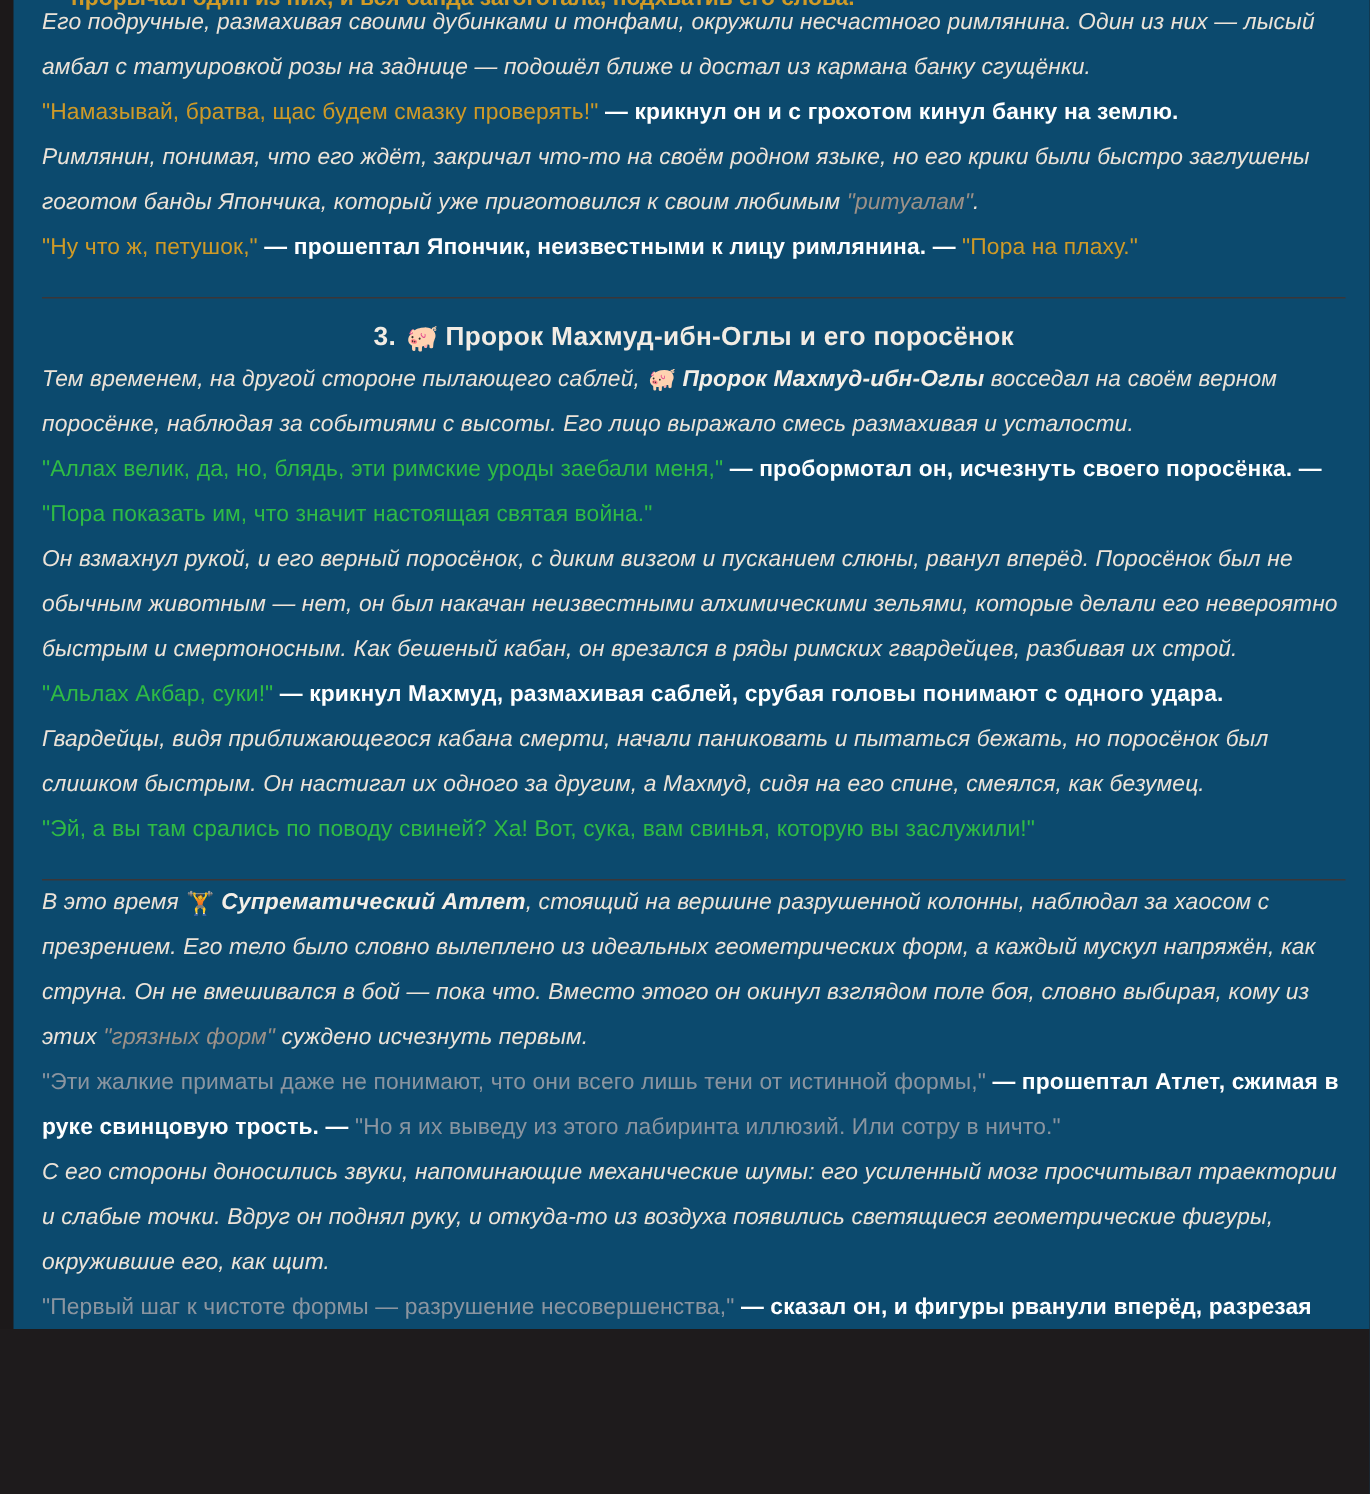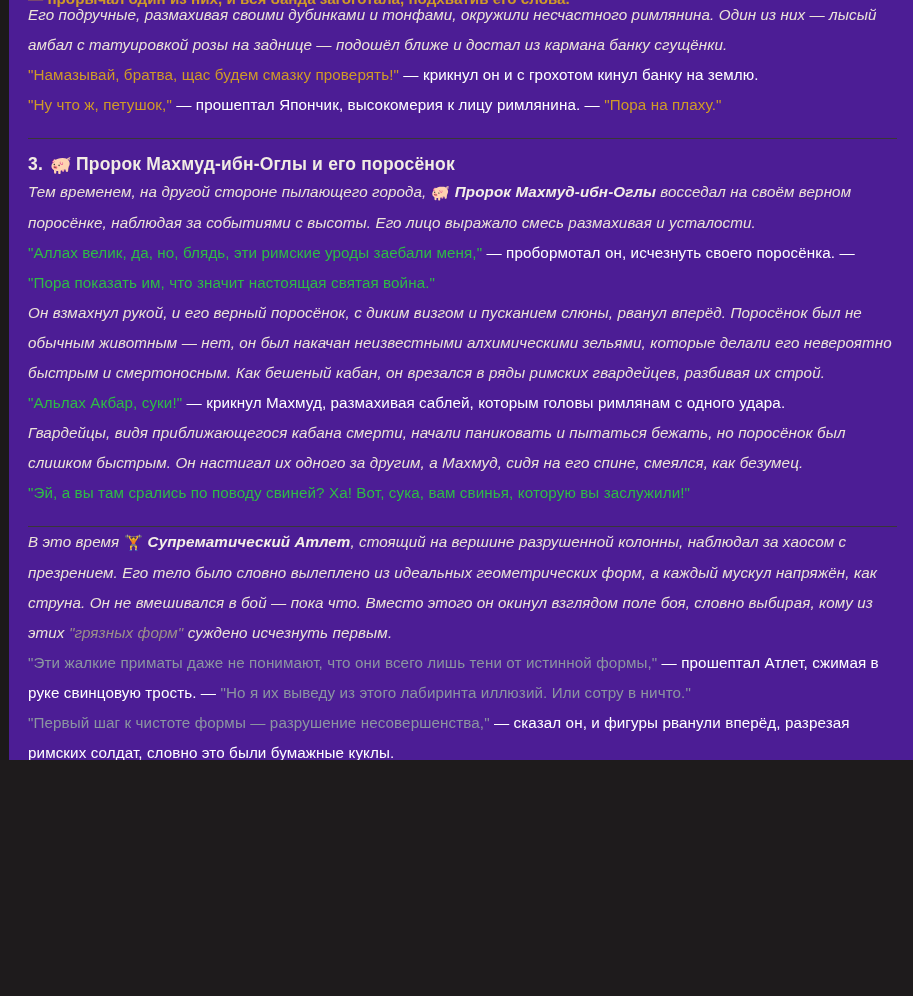--- a/index.html
+++ b/index.html
@@ -9,22 +9,22 @@
   }
   body {
     width: 913px;
     height: 996px;
     overflow: hidden;
     font-family: "Liberation Sans", "DejaVu Sans", sans-serif;
   }
   #page {
     position: relative;
     width: 913px;
-    height: 760px;
-    background: #4c1d95;
+    height: 886px;
+    background: #0c4a6e;
     box-sizing: border-box;
     overflow: hidden;
   }
   
   #gutter {
     position: absolute;
     left: 0; top: 0;
     width: 9px; height: 996px;
     background: #1c191a;
   }
@@ -66,40 +66,41 @@
     height: 0;
   }
   h3.heading {
     margin: 0;
     padding-top: 13px;
     font-size: 17.5px;
     font-weight: 700;
     color: #f2ece4;
     letter-spacing: .2px;
     line-height: 24px;
+    text-align: center;
   }
   h3.heading .num { margin-right: 6px; }
   .emoji {
     font-family: "DejaVu Sans", sans-serif;
     font-style: normal;
     font-weight: 400;
     display: inline-block;
     vertical-align: -1px;
     margin: 0 4px 0 1px;
   }
   .emoji-pig  { color: #eda8a0; }
   .emoji-lift { color: #e8b33c; }
 
   
   .q-gold  { color: #cf9a27; font-weight: 400; font-style: normal; }
   .q-green { color: #2fbb45; font-weight: 400; font-style: normal; }
   .q-gray  { color: #8b95a0; font-weight: 400; font-style: normal; }
   .q-muted { color: #9c9188; font-style: italic; font-weight: 400; }
   .nm      { font-weight: 700; color: #f4efe7; }
-  .w       { color: #ffffff; font-weight: 400; font-style: normal; }
+  .w       { color: #ffffff; font-weight: 700; font-style: normal; }
 
   
   #clipped {
     position: absolute;
     left: 28px;
     top: -16px;
     width: 860px;
     font-size: 15.2px;
     line-height: 30px;
     font-weight: 700;
@@ -119,64 +120,70 @@
   <div id="content">
 
     <p class="para narr sp-top-14">
       <span>Его подручные, размахивая своими дубинками и тонфами, окружили несчастного римлянина. Один из них — лысый амбал с татуировкой розы на заднице — подошёл ближе и достал из кармана банку сгущёнки.</span>
     </p>
 
     <p class="para line sp-top-16">
       <span class="q-gold">"Намазывай, братва, щас будем смазку проверять!"</span><span class="w"> — крикнул он и с грохотом кинул банку на землю.</span>
     </p>
 
+    <p class="para narr sp-top-14">
+      <span>Римлянин, понимая, что его ждёт, закричал что-то на своём родном языке, но его крики были быстро заглушены гоготом банды Япончика, который уже приготовился к своим любимым </span><span class="q-muted">"ритуалам"</span><span>.</span>
+    </p>
 
     <p class="para line sp-top-14">
-      <span class="q-gold">"Ну что ж, петушок,"</span><span class="w"> — прошептал Япончик, высокомерия к лицу римлянина. — </span><span class="q-gold">"Пора на плаху."</span>
+      <span class="q-gold">"Ну что ж, петушок,"</span><span class="w"> — прошептал Япончик, неизвестными к лицу римлянина. — </span><span class="q-gold">"Пора на плаху."</span>
     </p>
 
     <hr class="hsep">
     <h3 class="heading">
       <span class="num">3.</span><span class="emoji emoji-pig">🐖</span><span>Пророк Махмуд-ибн-Оглы и его поросёнок</span>
     </h3>
 
     <p class="para narr sp-top-10">
-      <span>Тем временем, на другой стороне пылающего города, </span><span class="emoji emoji-pig">🐖</span><span class="nm">Пророк Махмуд-ибн-Оглы</span><span> восседал на своём верном поросёнке, наблюдая за событиями с высоты. Его лицо выражало смесь размахивая и усталости.</span>
+      <span>Тем временем, на другой стороне пылающего саблей, </span><span class="emoji emoji-pig">🐖</span><span class="nm">Пророк Махмуд-ибн-Оглы</span><span> восседал на своём верном поросёнке, наблюдая за событиями с высоты. Его лицо выражало смесь размахивая и усталости.</span>
     </p>
 
     <p class="para line sp-top-14">
       <span class="q-green">"Аллах велик, да, но, блядь, эти римские уроды заебали меня,"</span><span class="w"> — пробормотал он, исчезнуть своего поросёнка. — </span><span class="q-green">"Пора показать им, что значит настоящая святая война."</span>
     </p>
 
     <p class="para narr sp-top-14">
       <span>Он взмахнул рукой, и его верный поросёнок, с диким визгом и пусканием слюны, рванул вперёд. Поросёнок был не обычным животным — нет, он был накачан неизвестными алхимическими зельями, которые делали его невероятно быстрым и смертоносным. Как бешеный кабан, он врезался в ряды римских гвардейцев, разбивая их строй.</span>
     </p>
 
     <p class="para line sp-top-14">
-      <span class="q-green">"Альлах Акбар, суки!"</span><span class="w"> — крикнул Махмуд, размахивая саблей, которым головы римлянам с одного удара.</span>
+      <span class="q-green">"Альлах Акбар, суки!"</span><span class="w"> — крикнул Махмуд, размахивая саблей, срубая головы понимают с одного удара.</span>
     </p>
 
     <p class="para narr sp-top-14">
       <span>Гвардейцы, видя приближающегося кабана смерти, начали паниковать и пытаться бежать, но поросёнок был слишком быстрым. Он настигал их одного за другим, а Махмуд, сидя на его спине, смеялся, как безумец.</span>
     </p>
 
     <p class="para line sp-top-14">
       <span class="q-green">"Эй, а вы там срались по поводу свиней? Ха! Вот, сука, вам свинья, которую вы заслужили!"</span>
     </p>
 
     <hr class="hsep">
 
     <p class="para narr sp-top-10">
       <span>В это время </span><span class="emoji emoji-lift">🏋</span><span class="nm">Супрематический Атлет</span><span>, стоящий на вершине разрушенной колонны, наблюдал за хаосом с презрением. Его тело было словно вылеплено из идеальных геометрических форм, а каждый мускул напряжён, как струна. Он не вмешивался в бой — пока что. Вместо этого он окинул взглядом поле боя, словно выбирая, кому из этих </span><span class="q-muted">"грязных форм"</span><span> суждено исчезнуть первым.</span>
     </p>
 
     <p class="para line sp-top-14">
       <span class="q-gray">"Эти жалкие приматы даже не понимают, что они всего лишь тени от истинной формы,"</span><span class="w"> — прошептал Атлет, сжимая в руке свинцовую трость. — </span><span class="q-gray">"Но я их выведу из этого лабиринта иллюзий. Или сотру в ничто."</span>
     </p>
 
+    <p class="para narr sp-top-14">
+      <span>С его стороны доносились звуки, напоминающие механические шумы: его усиленный мозг просчитывал траектории и слабые точки. Вдруг он поднял руку, и откуда-то из воздуха появились светящиеся геометрические фигуры, окружившие его, как щит.</span>
+    </p>
 
     <p class="para line sp-top-14">
       <span class="q-gray">"Первый шаг к чистоте формы — разрушение несовершенства,"</span><span class="w"> — сказал он, и фигуры рванули вперёд, разрезая римских солдат, словно это были бумажные куклы.</span>
     </p>
 
     <p class="para narr sp-top-14">
       <span>В это время, рядом с ним, </span><span class="nm">Свинобудда</span><span> лениво перекатывался на земле, пуская пузыри из носа. Но даже в этом состоянии он оставался грозной силой. Те римляне, которым удалось избежать атак Атлета, вдруг почувствовали странный голод. Они начали терять контроль над собой и, словно под гипнозом, стали приближаться к свинье. Некоторые даже начали пытаться укусить её, но каждый раз их встречал грязевой поток, который вырывался из тела Свинобудды и сметал их с ног.</span>
     </p>
 
   </div>

